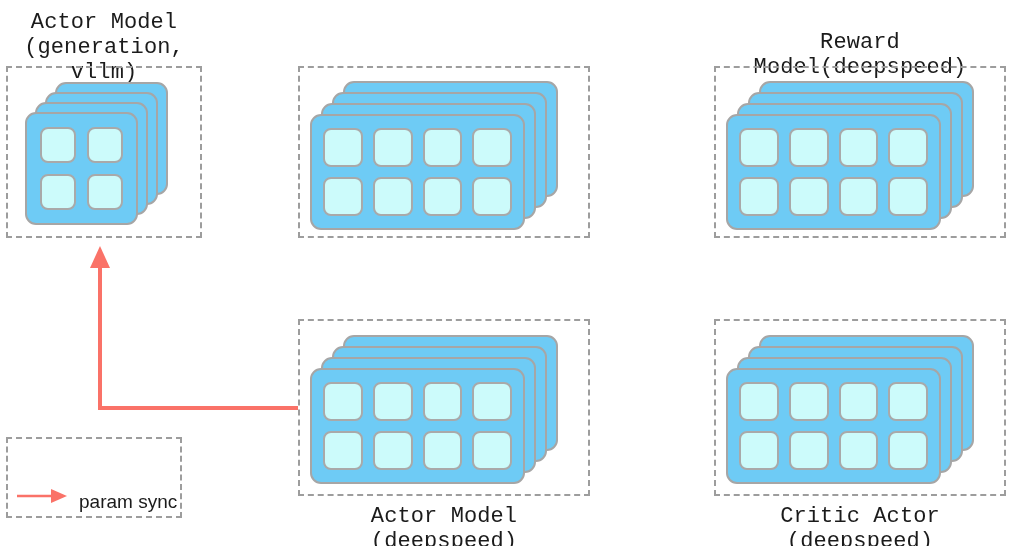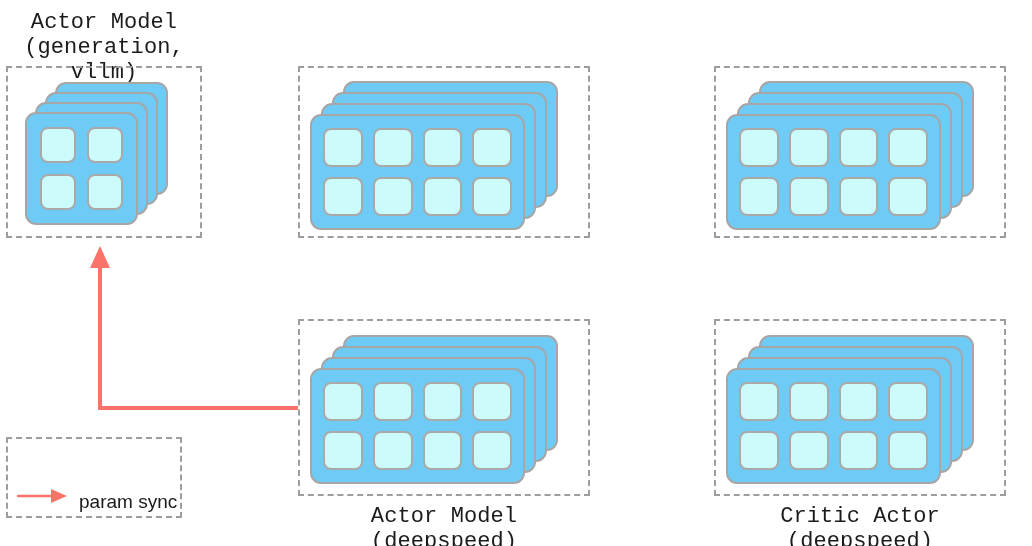--- a/index.html
+++ b/index.html
@@ -154,20 +154,21 @@
         <div class="cell"></div>
         <div class="cell"></div>
         <div class="cell"></div>
         <div class="cell"></div>
         <div class="cell"></div>
         <div class="cell"></div>
       </div>
     </div>
   </div>
 
+  <div class="group-title" style="left:714px; top:30px; width:292px;">Reward Model(deepspeed)</div>
 
   <div class="dashed-box" style="left:714px; top:66px; width:292px; height:172px;">
     <div class="stack">
       <div class="card" style="left:43px; top:13px; width:215px; height:116px;"></div>
       <div class="card" style="left:32px; top:24px; width:215px; height:116px;"></div>
       <div class="card" style="left:21px; top:35px; width:215px; height:116px;"></div>
       <div class="card front grid-4x2" style="left:10px; top:46px; width:215px; height:116px;">
         <div class="cell"></div>
         <div class="cell"></div>
         <div class="cell"></div>

